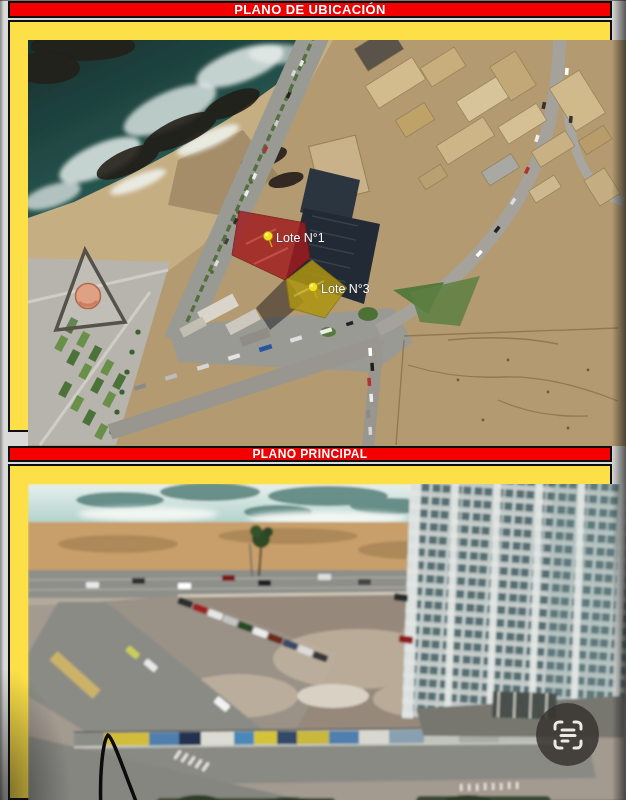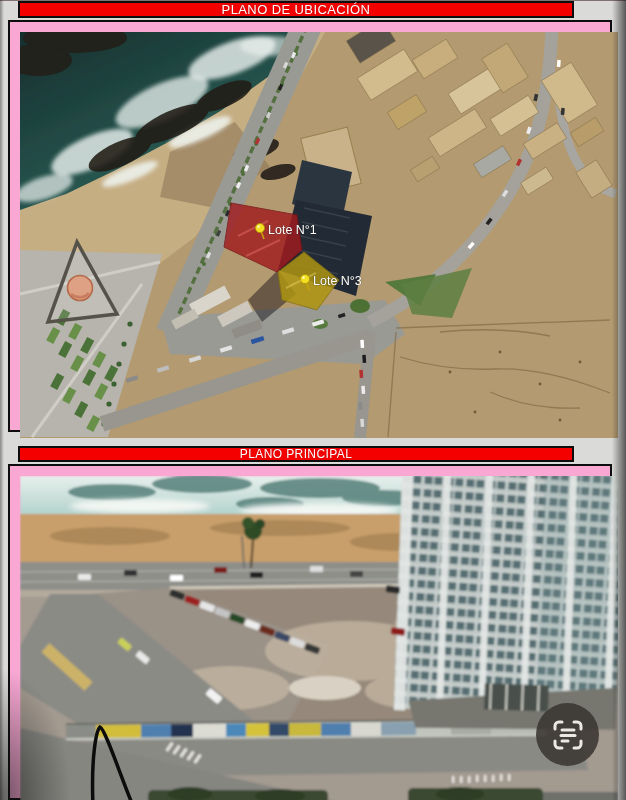--- a/index.html
+++ b/index.html
@@ -2,34 +2,34 @@
 <html style="--page-bg: #dadad8; --header-red: #f40000; --header-text: #ffffff; --frame-border: #0d0d0d; --lot1-fill: #a01b1f; --lot3-fill: #ad9512; --pin-yellow: #f2df1f; --scan-button-bg: rgba(58,53,48,0.87);"><head>
 <meta charset="utf-8">
 <style>
   html,body{margin:0;padding:0}
   body{
     width:626px;height:800px;position:relative;overflow:hidden;
     background:var(--page-bg,#dadad8);
     font-family:"Liberation Sans",sans-serif;
   }
   .redbar{
-    position:absolute;left:18px;width:556px;box-sizing:border-box;
+    position:absolute;left:8px;width:604px;box-sizing:border-box;
     border:2px solid var(--frame-border,#0d0d0d);
     background:var(--header-red,#f40000);
     color:var(--header-text,#fff);
-    font-weight:normal;text-align:center;letter-spacing:.4px;
+    font-weight:bold;text-align:center;letter-spacing:.4px;
     display:flex;align-items:center;justify-content:center;
     text-shadow:0 0 1px rgba(120,0,0,.6);
   }
   #bar-plano{top:1px;height:17px;font-size:13px}
   #bar-foto{top:446px;height:16px;font-size:12px}
   .frame{
     position:absolute;left:8px;width:604px;box-sizing:border-box;
     border:2px solid var(--frame-border,#0d0d0d);
-    background:#f9a8d4;padding:10px;
+    background:#fde047;padding:18px;
   }
   #frame-map{top:20px;height:412px}
   #frame-photo{top:464px;height:336px}
   svg{display:block}
   .scan-btn{
     position:absolute;left:536px;top:703px;width:63px;height:63px;border-radius:50%;
     background:var(--scan-button-bg,rgba(58,53,48,.87));
     display:flex;align-items:center;justify-content:center;cursor:pointer;
   }
   .edge-right{position:absolute;right:0;top:0;width:14px;height:800px;

